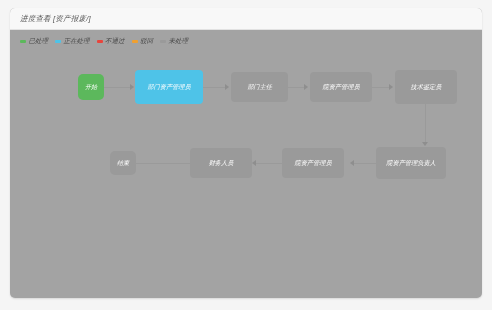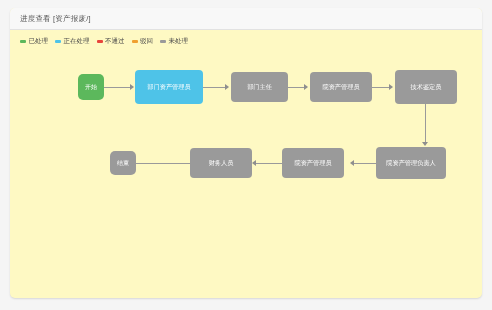--- a/index.html
+++ b/index.html
@@ -10,25 +10,26 @@
   }
   #page{
     position:relative;width:492px;height:310px;
     background:#f5f5f5;
     box-sizing:border-box;
     padding:8px 10px 12px 10px;
   }
   .panel{
     position:relative;
     width:100%;height:100%;
-    background:#fef9c3;
+    background:#a3a3a3;
     border-radius:5px;
     box-shadow:0 1px 2px rgba(0,0,0,.12);
     box-sizing:border-box;
     overflow:hidden;
+    font-style:italic;
   }
   .panel-header{
     height:22px;
     background:#f8f8f8;
     border-bottom:1px solid #e2e2e2;
     display:flex;align-items:center;
     padding:0 10px;
     box-sizing:border-box;
   }
   .panel-title{

